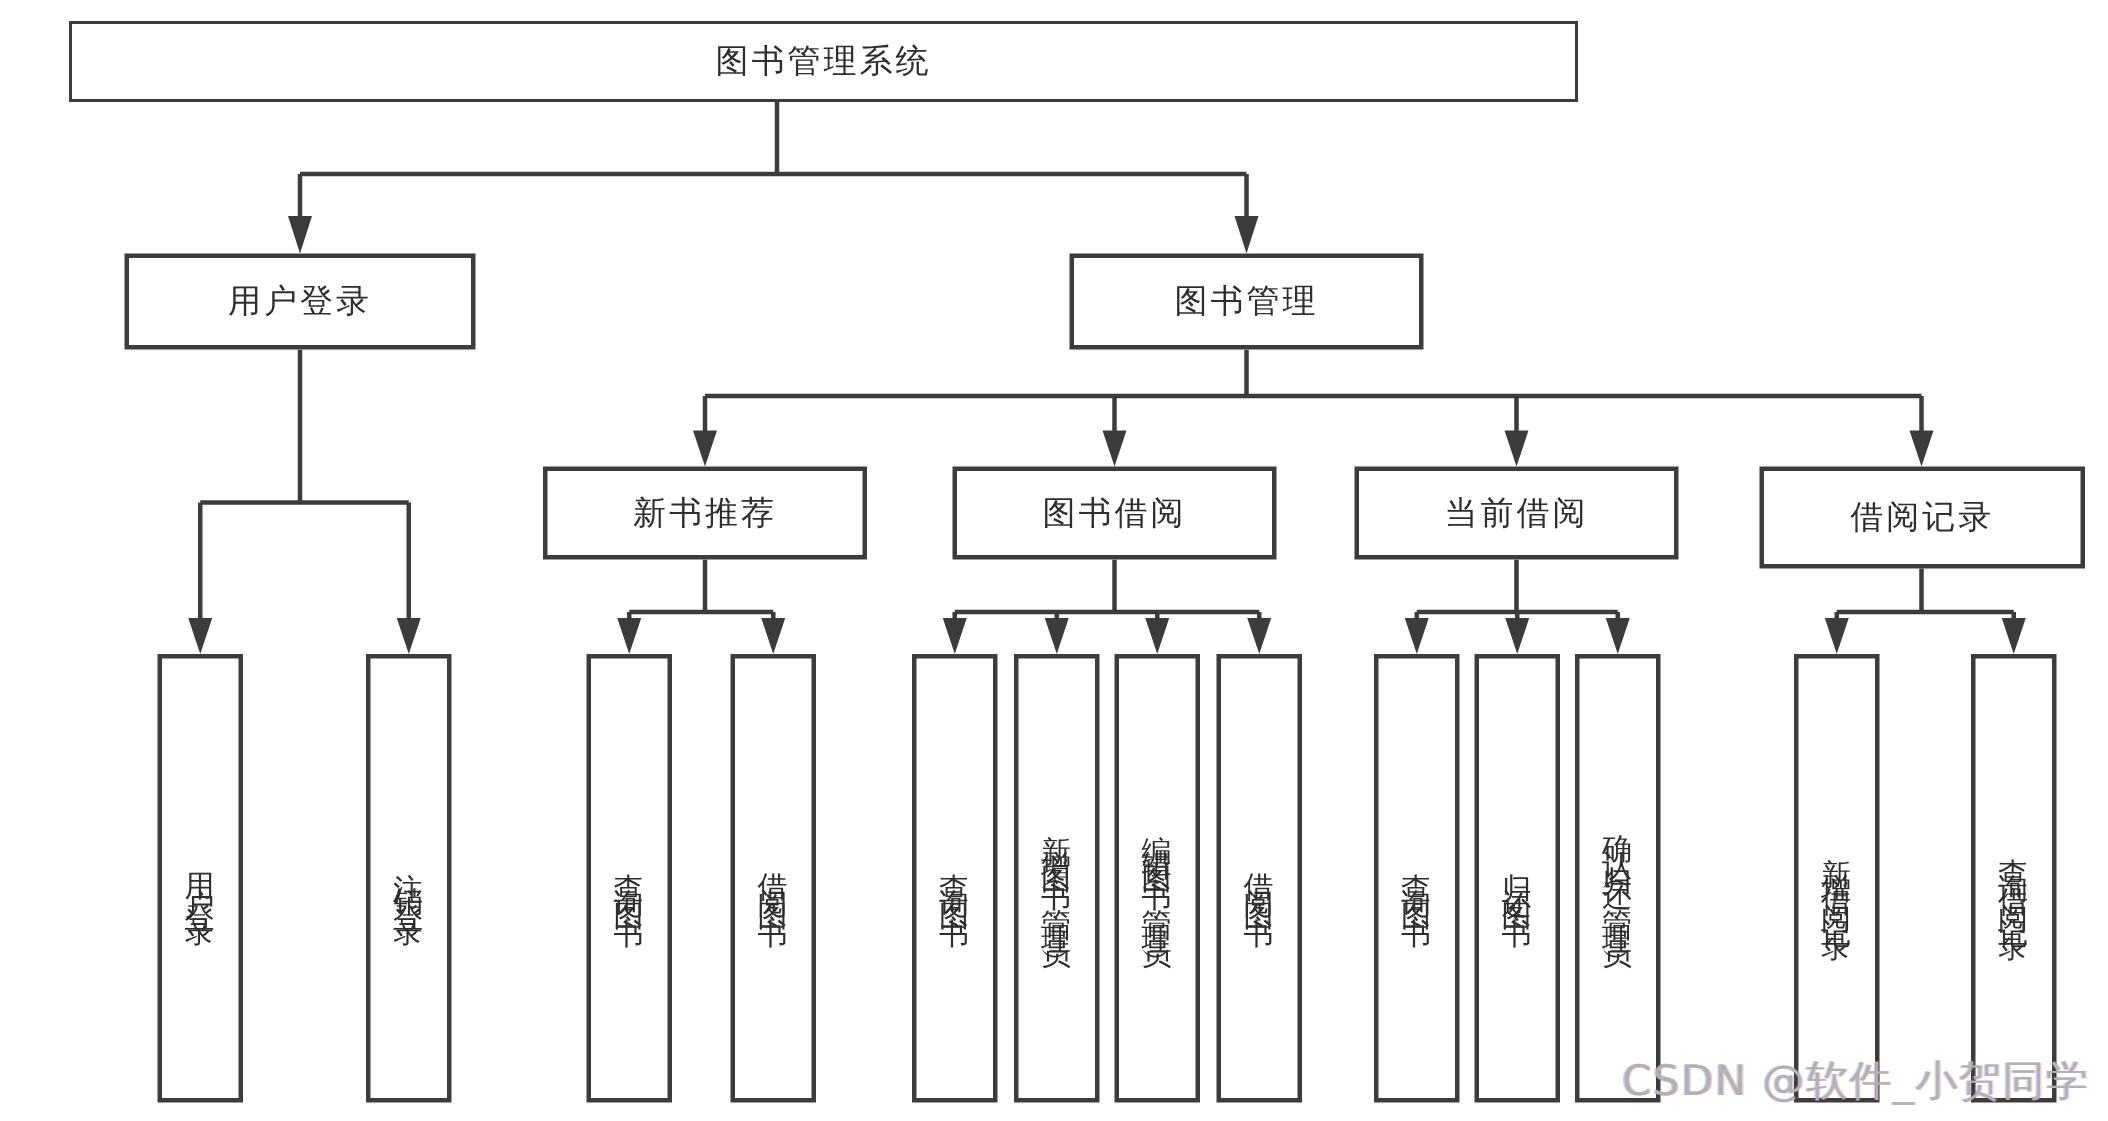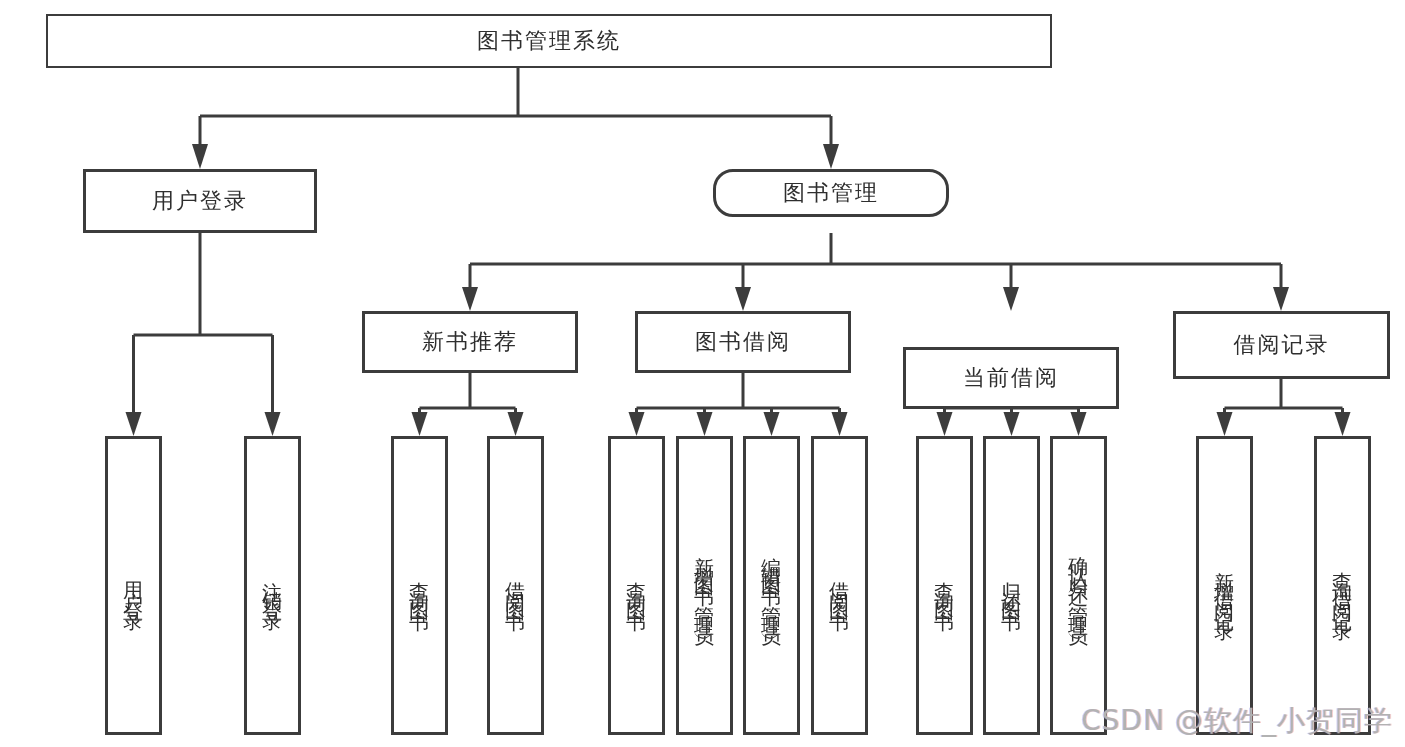--- a/index.html
+++ b/index.html
@@ -117,31 +117,31 @@
     </g>
   </svg>
 
   <div class="node root" style="left:14px; top:14px; width:1006px; height:54px;margin-left:32px;">
     <span>图书管理系统</span>
   </div>
 
   <div class="node" style="left:83px; top:169px; width:234px; height:64px;">
     <span>用户登录</span>
   </div>
-  <div class="node" style="left:713px; top:169px; width:236px; height:48px;border-radius:20px;">
+  <div class="node" style="left:713px; top:169px; width:236px; height:64px;">
     <span>图书管理</span>
   </div>
 
   <div class="node" style="left:362px; top:311px; width:216px; height:62px;">
     <span>新书推荐</span>
   </div>
   <div class="node" style="left:635px; top:311px; width:216px; height:62px;">
     <span>图书借阅</span>
   </div>
-  <div class="node" style="left:903px; top:311px; width:216px; height:62px;margin-top:36px;">
+  <div class="node" style="left:903px; top:311px; width:216px; height:62px;">
     <span>当前借阅</span>
   </div>
   <div class="node" style="left:1173px; top:311px; width:217px; height:68px;">
     <span>借阅记录</span>
   </div>
 
   <div class="leaf" style="left:105px;">
     <span>用户登录</span>
   </div>
   <div class="leaf" style="left:244px;">

